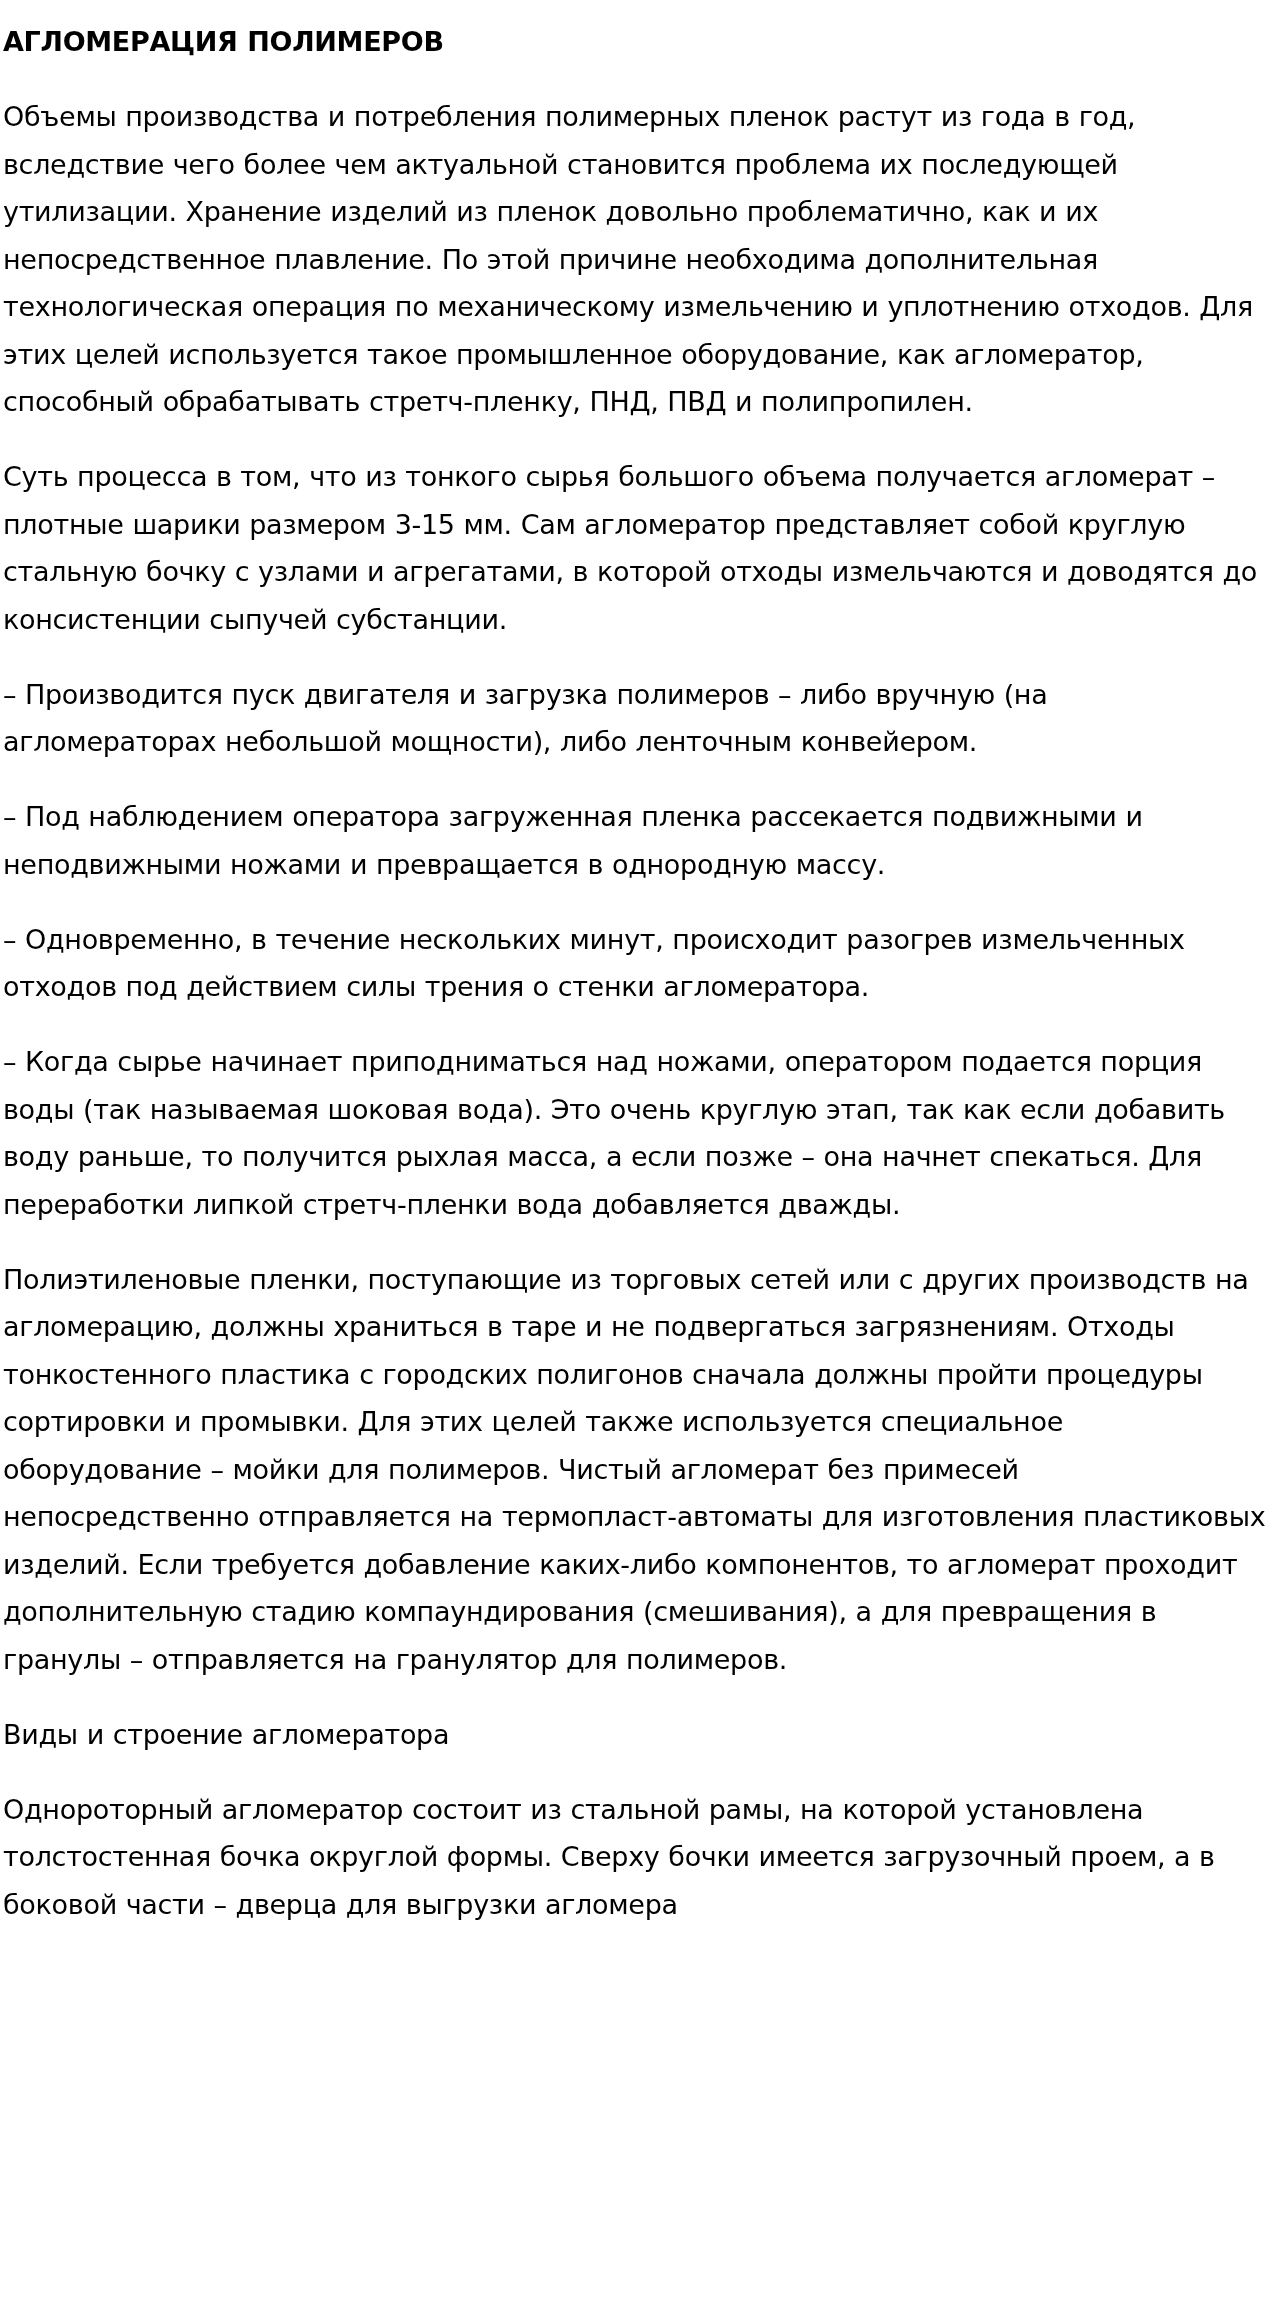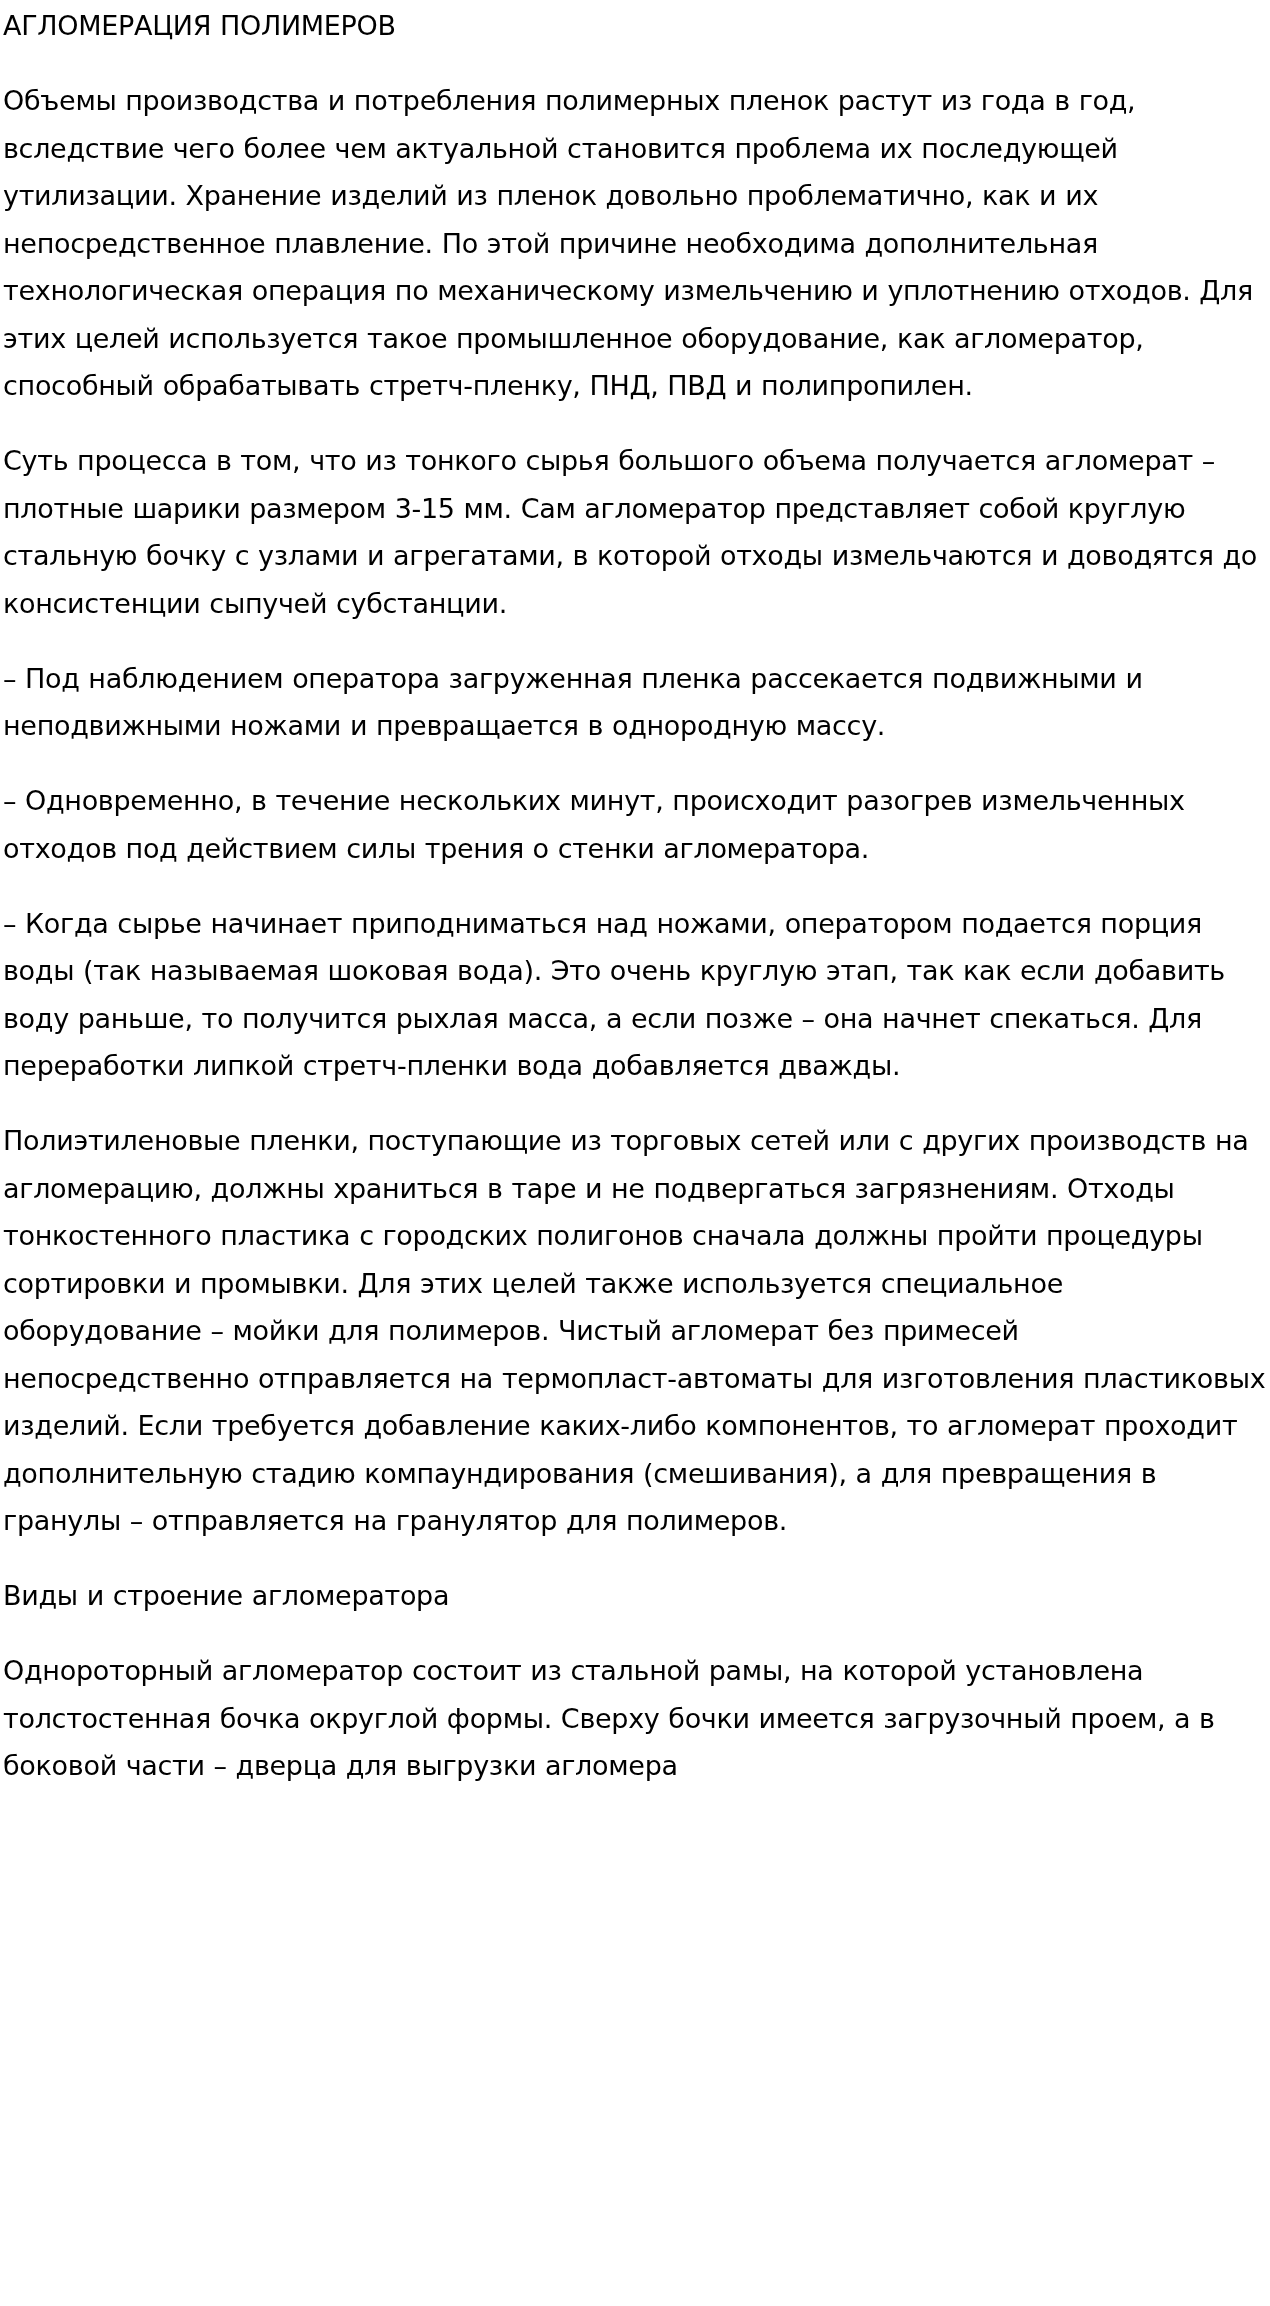--- a/index.html
+++ b/index.html
@@ -19,29 +19,31 @@
   .doc p {
     font-size: 27px;
     line-height: 47.5px;
     letter-spacing: -0.3px;
     margin: 27.5px 0;
     font-weight: 400;
     text-align: left;
     word-spacing: 0.5px;
   }
   .doc p:first-child {
-    margin-top: 0;
+    margin-top: 16px;
+    font-weight: bold;
   }
 </style>
 </head>
 <body>
 
 <article class="doc">
   <p>АГЛОМЕРАЦИЯ ПОЛИМЕРОВ</p>
   <p>Объемы производства и потребления полимерных пленок растут из года в год, вследствие чего более чем актуальной становится проблема их последующей утилизации. Хранение изделий из пленок довольно проблематично, как и их непосредственное плавление. По этой причине необходима дополнительная технологическая операция по механическому измельчению и уплотнению отходов. Для этих целей используется такое промышленное оборудование, как агломератор, способный обрабатывать стретч-пленку, ПНД, ПВД и полипропилен.</p>
   <p>Суть процесса в том, что из тонкого сырья большого объема получается агломерат – плотные шарики размером 3-15 мм. Сам агломератор представляет собой круглую стальную бочку с узлами и агрегатами, в которой отходы измельчаются и доводятся до консистенции сыпучей субстанции.</p>
+  <p>– Производится пуск двигателя и загрузка полимеров – либо вручную (на агломераторах небольшой мощности), либо ленточным конвейером.</p>
   <p>– Под наблюдением оператора загруженная пленка рассекается подвижными и неподвижными ножами и превращается в однородную массу.</p>
   <p>– Одновременно, в течение нескольких минут, происходит разогрев измельченных отходов под действием силы трения о стенки агломератора.</p>
   <p>– Когда сырье начинает приподниматься над ножами, оператором подается порция воды (так называемая шоковая вода). Это очень круглую этап, так как если добавить воду раньше, то получится рыхлая масса, а если позже – она начнет спекаться. Для переработки липкой стретч-пленки вода добавляется дважды.</p>
   <p>Полиэтиленовые пленки, поступающие из торговых сетей или с других производств на агломерацию, должны храниться в таре и не подвергаться загрязнениям. Отходы тонкостенного пластика с городских полигонов сначала должны пройти процедуры сортировки и промывки. Для этих целей также используется специальное оборудование – мойки для полимеров. Чистый агломерат без примесей непосредственно отправляется на термопласт-автоматы для изготовления пластиковых изделий. Если требуется добавление каких-либо компонентов, то агломерат проходит дополнительную стадию компаундирования (смешивания), а для превращения в гранулы – отправляется на гранулятор для полимеров.</p>
   <p>Виды и строение агломератора</p>
   <p>Однороторный агломератор состоит из стальной рамы, на которой установлена толстостенная бочка округлой формы. Сверху бочки имеется загрузочный проем, а в боковой части – дверца для выгрузки агломера</p>
 </article>
 
 </body></html>

